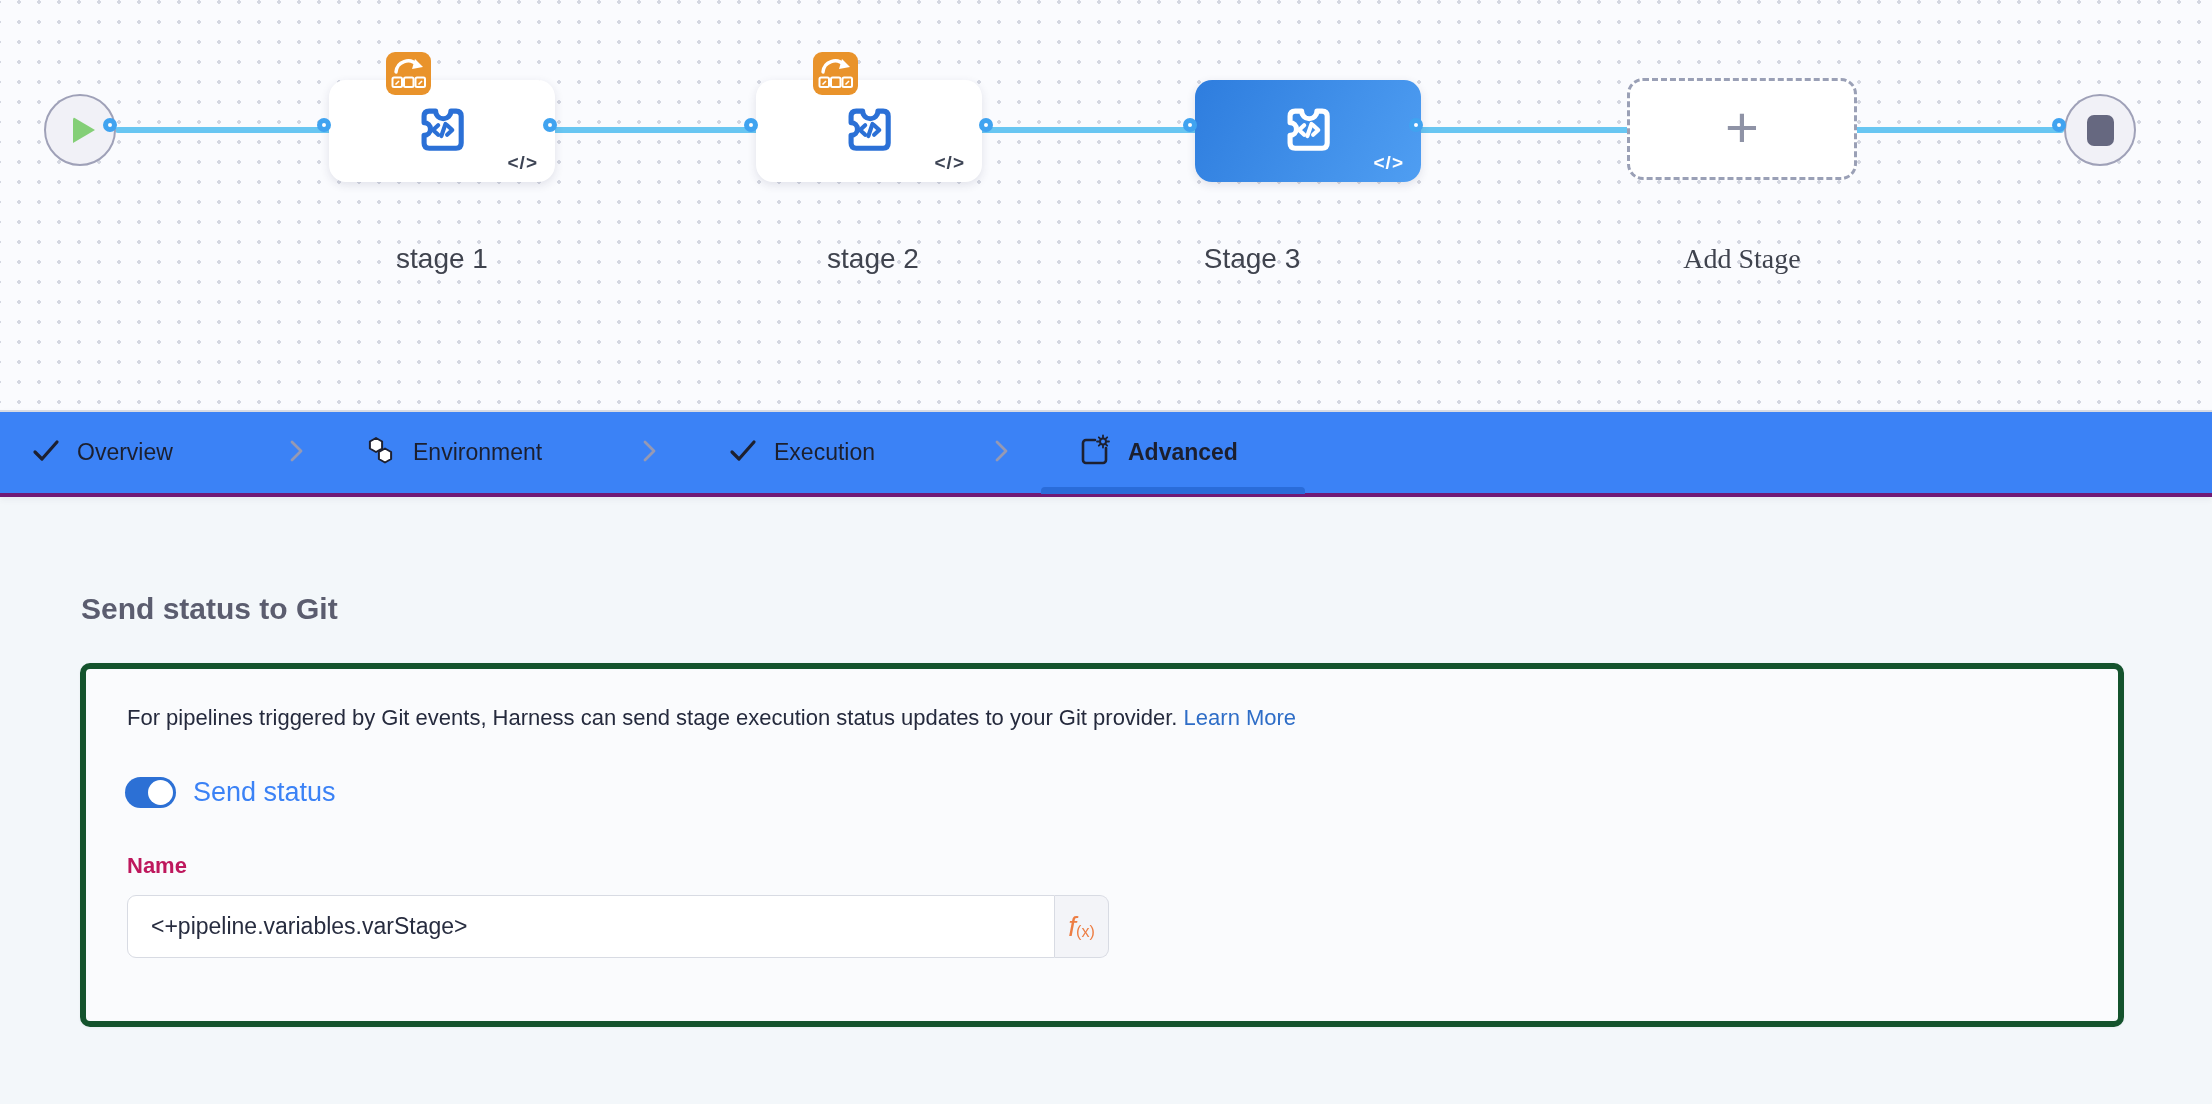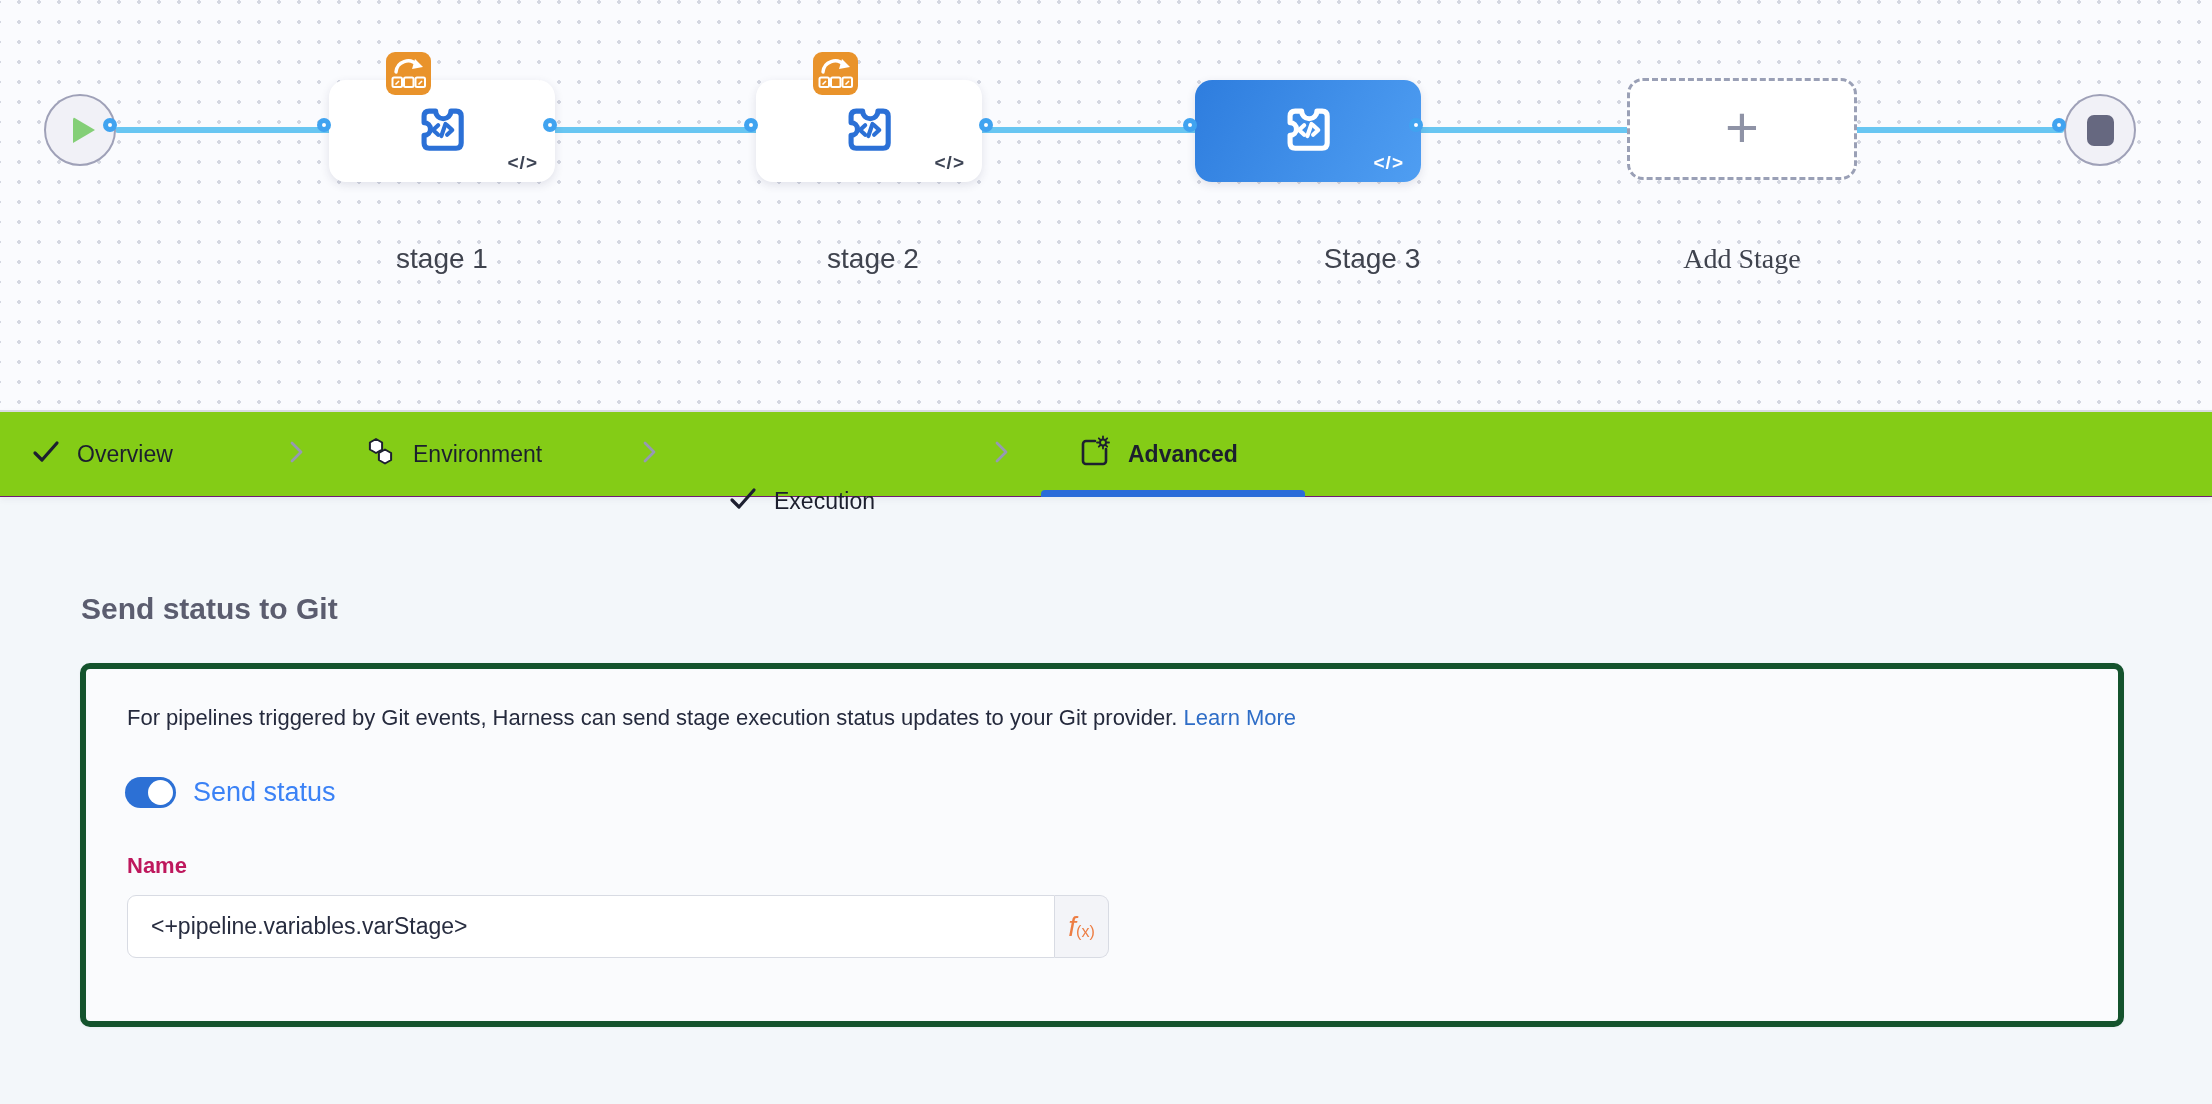--- a/index.html
+++ b/index.html
@@ -34,22 +34,22 @@
   .add-stage {
     position:absolute; left:1627px; top:78px; width:230px; height:102px; background:#fff;
     border:3px dashed #9aa0b6; border-radius:16px; z-index:2;
     display:flex; align-items:center; justify-content:center;
   }
   .plus { font-size:58px; font-weight:300; color:#8f93a6; line-height:1; margin-top:-4px; }
   .node-label { position:absolute; top:243px; transform:translateX(-50%); font-size:28px; color:#3f434e; white-space:nowrap; z-index:2; }
 
   
   .tabbar {
-    position:absolute; left:0; top:410px; width:2212px; height:87px; background:#84cc16;
-    border-top:2px solid #d9dbe3; border-bottom:1px solid #701a75;
+    position:absolute; left:0; top:410px; width:2212px; height:87px; background:#3b82f6;
+    border-top:2px solid #d9dbe3; border-bottom:4px solid #701a75;
     box-shadow:0 3px 6px rgba(60,70,90,.06); z-index:5;
   }
   .tab { position:absolute; top:50%; transform:translateY(-50%); display:flex; align-items:center; gap:16px; cursor:pointer; }
   .tab-label { font-size:23px; color:#1c1f2e; }
   .tab-label.bold { font-weight:bold; }
   .chev { position:absolute; top:50%; transform:translateY(-50%); }
   .tab-underline { position:absolute; left:1041px; bottom:-1px; width:264px; height:7px; background:#2a6cd9; border-radius:4px 4px 0 0; }
 
   
   .content { position:absolute; left:0; top:497px; width:2212px; height:726px; background:#f3f7fa; }
@@ -163,21 +163,21 @@
     <div class="port" style="left:317px; top:118px;"></div>
     <div class="port" style="left:543px; top:118px;"></div>
     <div class="port" style="left:744px; top:118px;"></div>
     <div class="port" style="left:979px; top:118px;"></div>
     <div class="port" style="left:1183px; top:118px;"></div>
     <div class="port" style="left:1409px; top:118px;"></div>
     <div class="port" style="left:2052px; top:118px;"></div>
 
     <div class="node-label" style="left:442px;">stage 1</div>
     <div class="node-label" style="left:873px;">stage 2</div>
-    <div class="node-label" style="left:1372px;">Stage 3</div>
+    <div class="node-label" style="left:1252px;">Stage 3</div>
     <div class="node-label" style="left:1742px;font-family:Liberation Serif, serif;">Add Stage</div>
   </div>
 
   <div class="tabbar">
 
     <div class="tab" style="left:31px;">
       <span><svg width="30" height="30" viewBox="0 0 30 30">
             <path d="M4,16 L11,23 L26,6" fill="none" stroke="#1d2030" stroke-width="3.2" stroke-linecap="round" stroke-linejoin="round"></path>
           </svg></span>
       <span class="tab-label">Overview</span>
@@ -192,21 +192,21 @@
             <polygon points="11,3 17.1,6.5 17.1,13.5 11,17 4.9,13.5 4.9,6.5" fill="#fff" stroke="#1d2030" stroke-width="2" stroke-linejoin="round"></polygon>
             <polygon points="20,13.5 26.1,17 26.1,24 20,27.5 13.9,24 13.9,17" fill="#fff" stroke="#1d2030" stroke-width="2" stroke-linejoin="round"></polygon>
           </svg></span>
       <span class="tab-label">Environment</span>
     </div>
 
     <span class="chev" style="left:641px;"><svg width="18" height="30" viewBox="0 0 18 30">
           <path d="M4,6 L13,15 L4,24" fill="none" stroke="#9699b3" stroke-width="2.8" stroke-linecap="round" stroke-linejoin="round"></path>
         </svg></span>
 
-    <div class="tab" style="left:728px;margin-top:47px;">
+    <div class="tab" style="left:728px;">
       <span><svg width="30" height="30" viewBox="0 0 30 30">
             <path d="M4,16 L11,23 L26,6" fill="none" stroke="#1d2030" stroke-width="3.2" stroke-linecap="round" stroke-linejoin="round"></path>
           </svg></span>
       <span class="tab-label">Execution</span>
     </div>
 
     <span class="chev" style="left:993px;"><svg width="18" height="30" viewBox="0 0 18 30">
           <path d="M4,6 L13,15 L4,24" fill="none" stroke="#9699b3" stroke-width="2.8" stroke-linecap="round" stroke-linejoin="round"></path>
         </svg></span>
 

